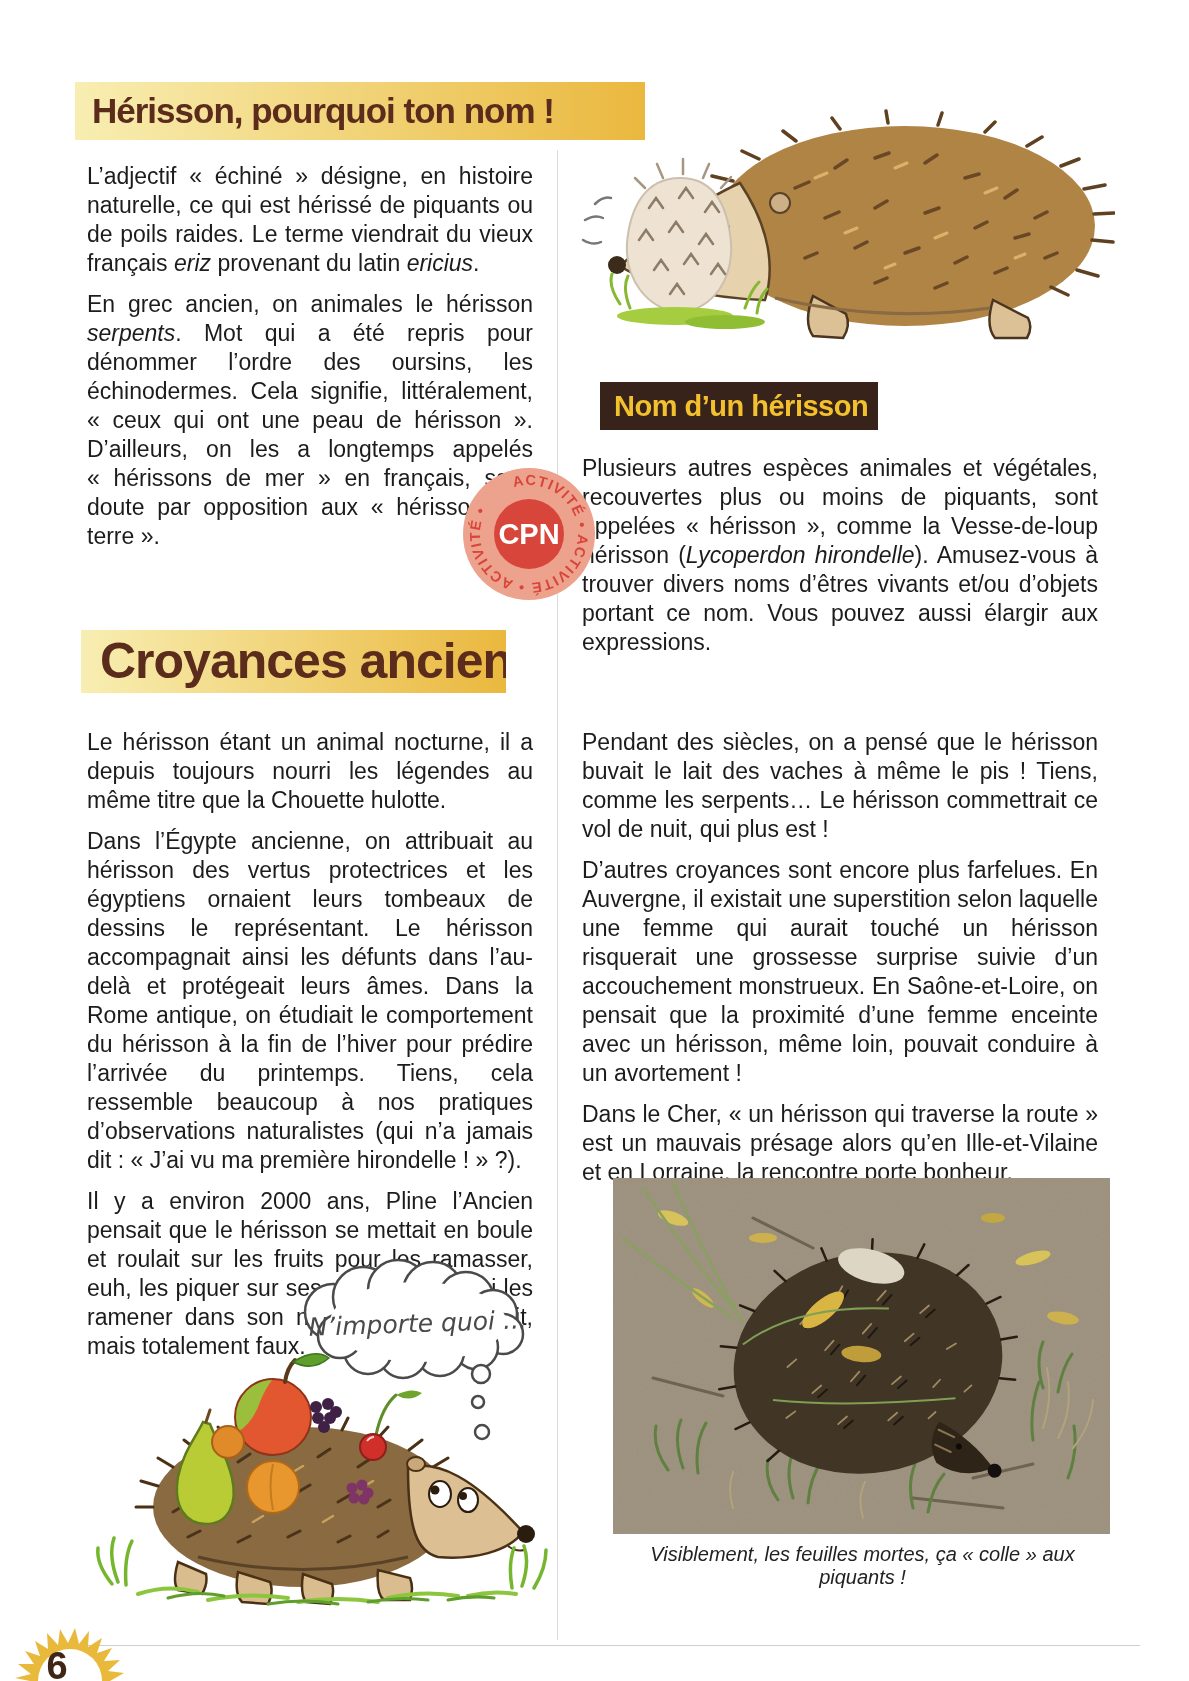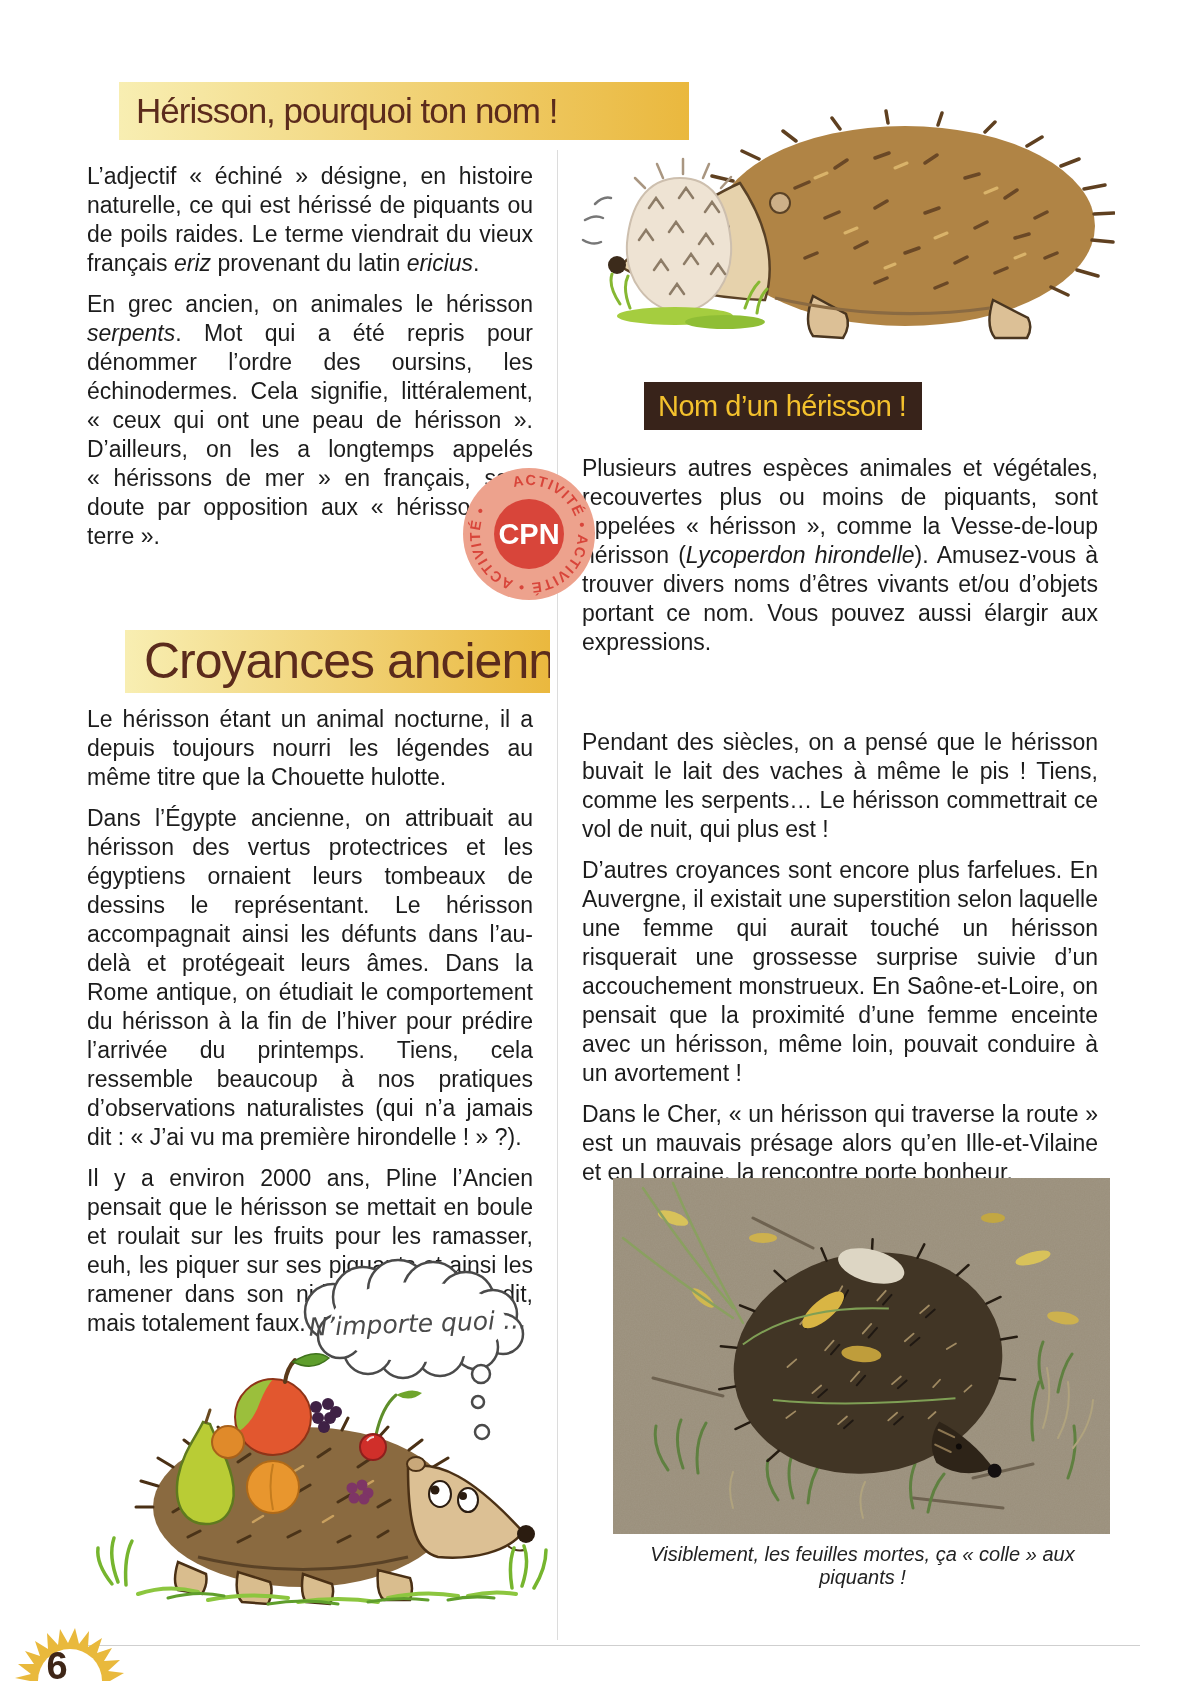--- a/index.html
+++ b/index.html
@@ -1,30 +1,30 @@
 <!DOCTYPE html>
 <html lang="fr"><head>
 <meta charset="utf-8">
 <style>
   html,body{margin:0;padding:0;background:#ffffff;}
   body{width:1189px;height:1681px;position:relative;font-family:"Liberation Sans",sans-serif;color:#1a1a1a;overflow:hidden;}
   .page{position:absolute;inset:0;background:#ffffff;}
   .vdivider{position:absolute;left:557px;top:150px;width:1px;height:1490px;background:#dcdcdc;}
   .footerline{position:absolute;left:49px;top:1645px;width:1091px;height:1px;background:#cfcfcf;}
 
-  .banner{position:absolute;background:linear-gradient(90deg,#f8eeb2,#eab83e);color:#5b2b1c;font-weight:normal;letter-spacing:-1px;white-space:nowrap;overflow:hidden;margin-left:44px;}
+  .banner{position:absolute;background:linear-gradient(90deg,#f8eeb2,#eab83e);color:#5b2b1c;font-weight:bold;letter-spacing:-1px;white-space:nowrap;overflow:hidden;}
   .banner-main{left:75px;top:82px;width:570px;height:58px;font-size:35px;line-height:58px;padding-left:17px;box-sizing:border-box;}
   .banner-beliefs{left:81px;top:630px;width:425px;height:63px;font-size:50px;line-height:63px;padding-left:19px;box-sizing:border-box;}
   .banner-dark{left:600px;top:382px;width:278px;height:48px;background:#38231a;color:#f3c12d;font-size:29px;line-height:48px;padding-left:14px;box-sizing:border-box;letter-spacing:-0.5px;}
 
   .textcol{position:absolute;font-size:23px;line-height:29px;text-align:justify;color:#1c1c1c;}
   .textcol p{margin:12px;}
   .col-etym{left:75px;top:150px;width:470px;}
   .col-naming{left:570px;top:442px;width:540px;}
-  .col-b1{left:75px;top:693px;width:470px;}
+  .col-b1{left:75px;top:716px;width:470px;}
   .col-b2{left:570px;top:716px;width:540px;}
 
   .illustration{position:absolute;left:575px;top:108px;width:540px;height:232px;}
   .badge{position:absolute;left:462px;top:467px;width:134px;height:134px;}
   .photo{position:absolute;left:613px;top:1178px;width:497px;height:356px;}
   .caption{position:absolute;left:610px;top:1543px;width:505px;font-size:20px;font-style:italic;color:#222;text-align:center;}
   .cartoon{position:absolute;left:78px;top:1252px;width:484px;height:362px;}
   .sun{position:absolute;left:12px;top:1601px;width:115px;height:80px;}
   svg{display:block;}
 </style>

